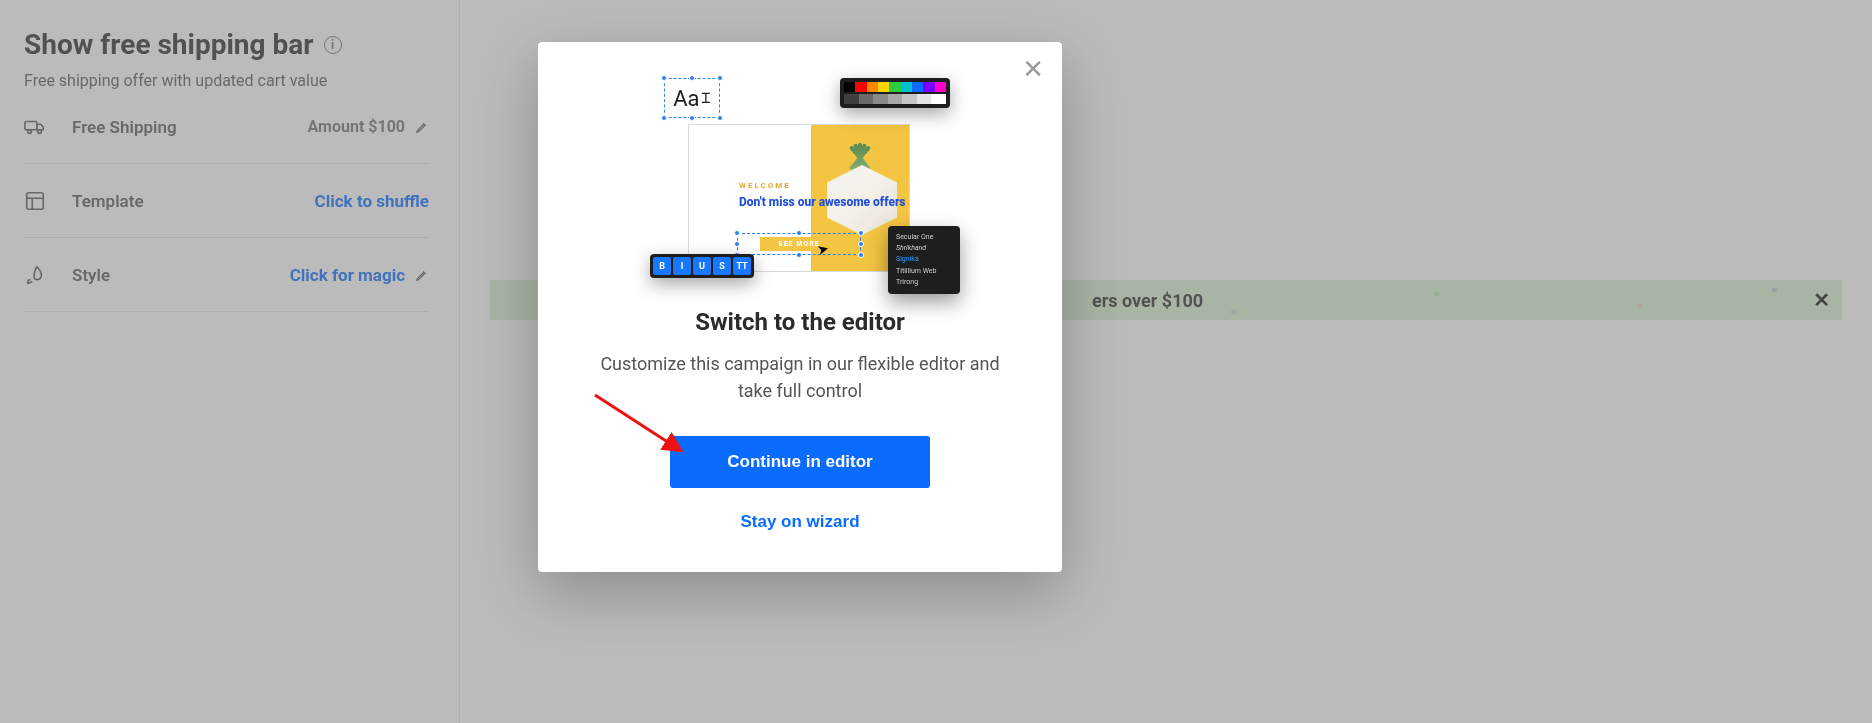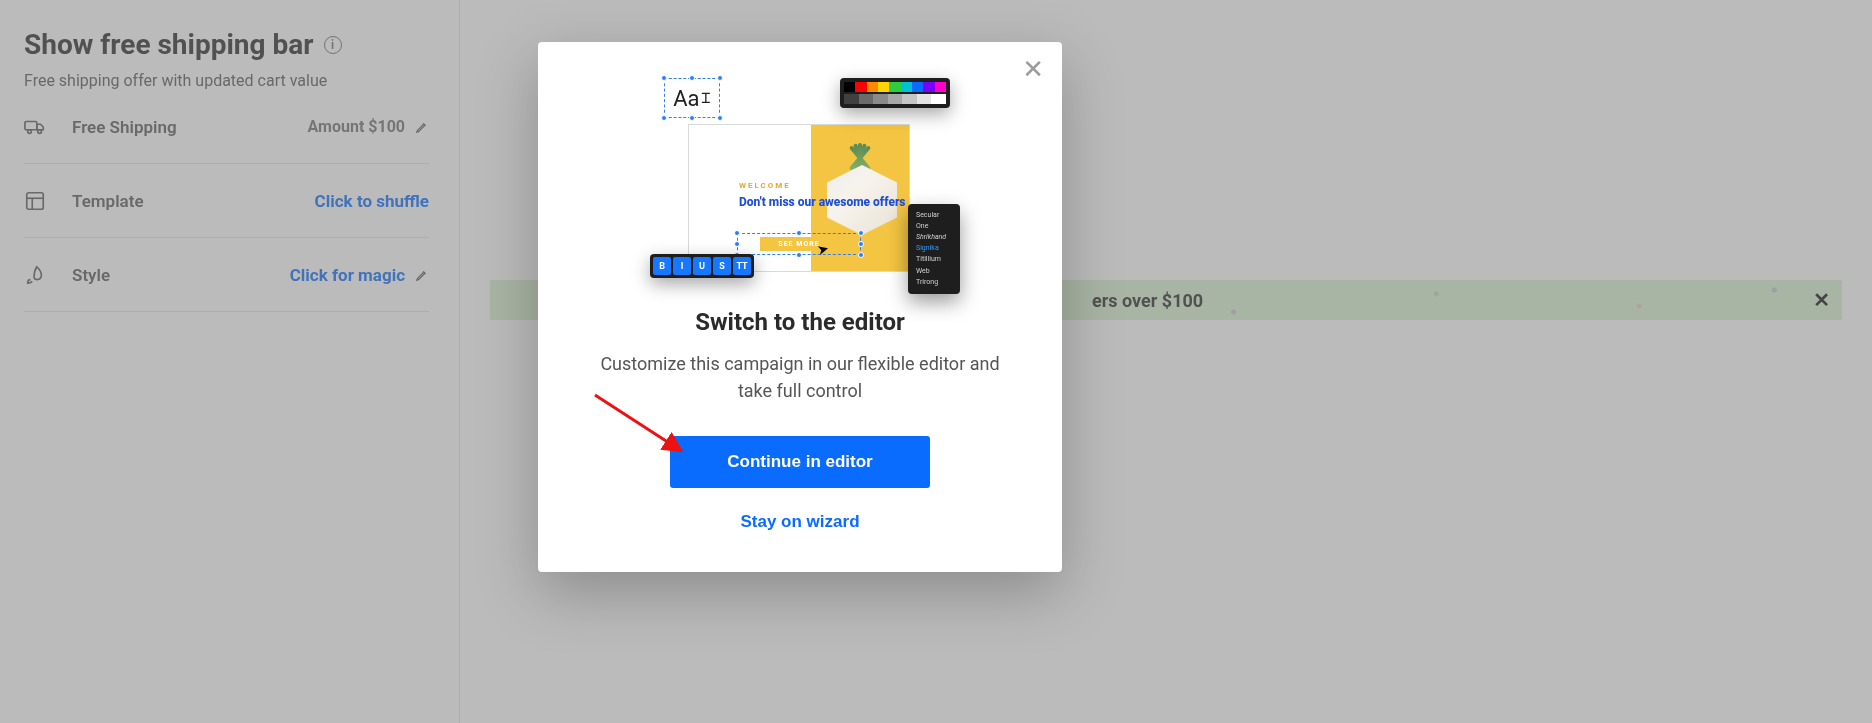--- a/index.html
+++ b/index.html
@@ -148,21 +148,21 @@
     position:absolute; left:0; bottom:10px; background:#1e1e1e;
     border-radius:4px; padding:3px; display:flex; gap:2px;
     box-shadow: 0 6px 18px rgba(0,0,0,.35);
   }
   .fbtn {
     width:18px; height:18px; background:#1778ff; color:#fff;
     font-size:9px; font-weight:700; display:flex; align-items:center; justify-content:center;
     border-radius:2px;
   }
   .font-pop {
-    position:absolute; right: -10px; bottom: -6px; width: 52px;
+    position:absolute; right: -10px; bottom: -6px; width: 72px;
     background:#1e1e1e; border-radius:4px; padding:6px 8px;
     box-shadow: 0 8px 20px rgba(0,0,0,.4);
   }
   .font-pop div{ font-size:7px; color:#d0d0d0; line-height:1.6; }
   .font-pop .sel{ color:#2d9bff; }
   .font-pop .i{ font-style:italic;}
 
   .modal-title { margin-top: 20px; font-size: 24px; font-weight: 700; color: #2b2b2b; }
   .modal-desc  { margin-top: 14px; font-size: 18px; color: #555; text-align: center; line-height: 1.5; max-width: 430px;}
   .btn-primary {

